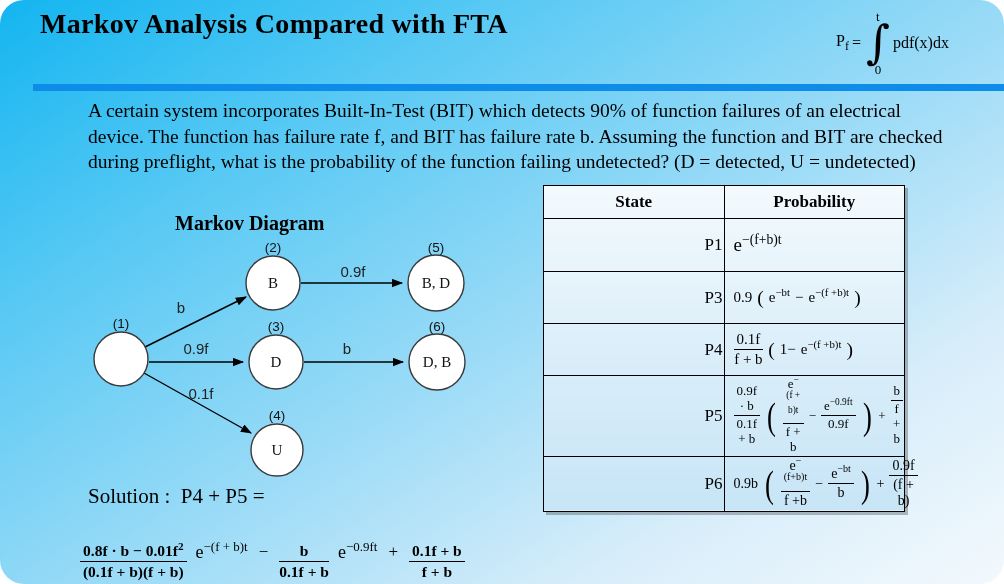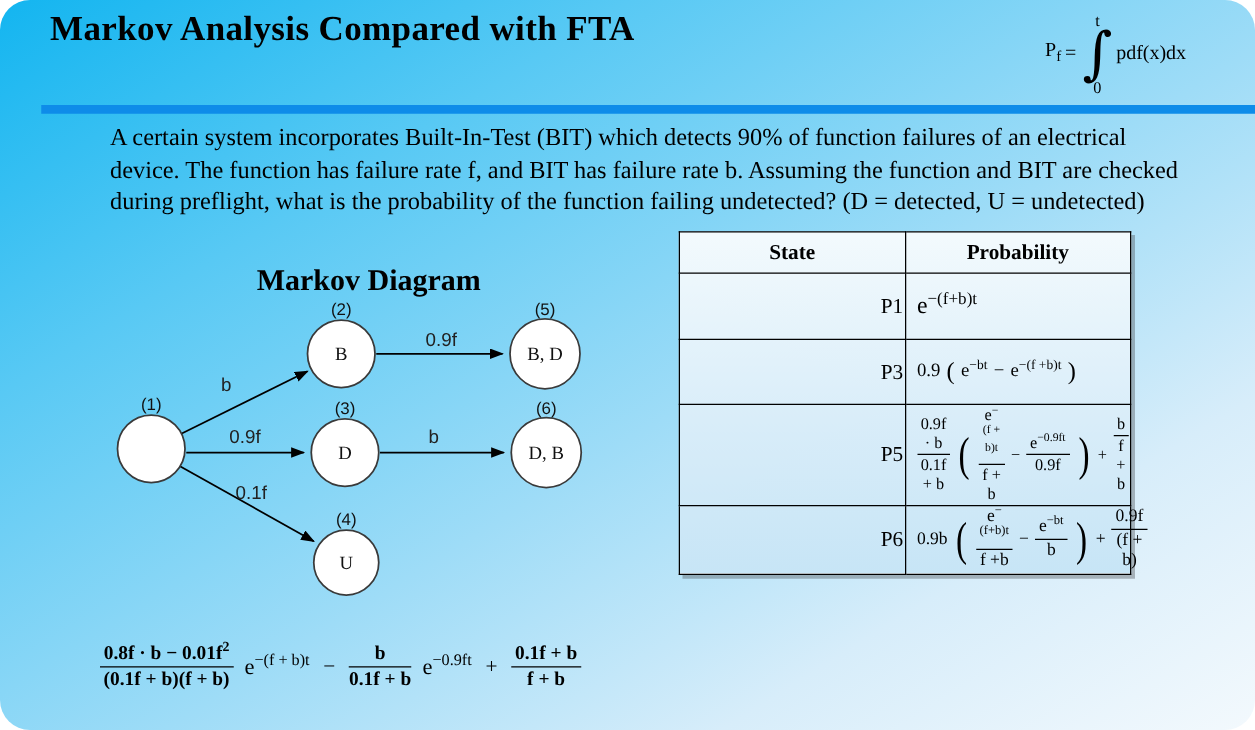--- a/index.html
+++ b/index.html
@@ -16,21 +16,21 @@
   
   .pf{position:absolute;left:836px;top:2px;height:82px;display:flex;align-items:center;font-size:16px;}
   .pf .eq{margin:0 5px 0 3px;}
   .pf sub{font-size:12px;}
   .int-col{display:inline-flex;flex-direction:column;align-items:center;line-height:1;margin-right:3px;}
   .int-sign{font-size:46px;line-height:.85;font-family:"DejaVu Serif",serif;}
   .int-upper,.int-lower{font-size:13px;line-height:1;}
   
   .problem{position:absolute;left:88px;top:98px;width:858px;font-size:19.5px;line-height:1.32;}
   
-  .diagram-title{position:absolute;left:175px;top:212px;width:240px;text-align:center;font-size:24px;font-weight:bold;}
+  .diagram-title{position:absolute;left:175px;top:212px;width:240px;text-align:left;font-size:20px;font-weight:bold;}
   svg.diagram{position:absolute;left:60px;top:235px;width:450px;height:250px;}
   svg.diagram line{stroke:#000;stroke-width:1.4;}
   svg.diagram circle{fill:#fff;stroke:#3a3a3a;stroke-width:1.4;}
   svg.diagram text{font-family:"Liberation Sans",sans-serif;font-size:13.5px;fill:#111;text-anchor:middle;}
   svg.diagram text.nlabel{font-family:"Liberation Serif",serif;font-size:15px;}
   svg.diagram text.elabel{font-size:15px;fill:#222;}
   
   table.ptable{
     position:absolute;left:543px;top:185px;width:362px;border-collapse:collapse;
     background:linear-gradient(180deg,#f3fafd 0%,#d9edf9 55%,#c7e5f6 100%);
@@ -46,21 +46,21 @@
   .mrow{display:flex;align-items:center;gap:5px;}
   .frac{display:inline-block;text-align:center;line-height:1.15;}
   .frac .num{display:block;border-bottom:1px solid #000;padding:0 3px 1px;}
   .frac .den{display:block;padding-top:1px;}
   sup{font-size:.72em;line-height:0;margin-top:31px;}
   .f19{font-size:19px;} .f15{font-size:15px;} .f14{font-size:14px;} .f13{font-size:13px;}
   .ptxt{font-size:1.3em;font-weight:300;}
   .bigp{font-family:"Liberation Serif",serif;font-size:38px;font-weight:300;line-height:0;transform:scaleX(.7);}
   
   .sol-label{position:absolute;left:88px;top:484px;font-size:21px;white-space:pre;}
-  .sol-formula{position:absolute;left:80px;top:514px;display:flex;align-items:center;gap:9px;font-size:15.5px;font-weight:bold;}
+  .sol-formula{position:absolute;left:80px;top:542px;display:flex;gap:9px;font-size:15.5px;font-weight:bold;}
   .sol-formula .eterm{font-weight:normal;font-size:18px;}
   .sol-formula .op{font-weight:normal;font-size:17px;padding:0 2px;}
 </style>
 </head>
 <body>
 
 <div class="slide">
 
   <div class="title">Markov Analysis Compared with FTA</div>
 
@@ -140,20 +140,35 @@
         <div class="mrow">
           <span>0.9</span>
           <span class="ptxt">(</span>
           <span><span>e</span><sup>−bt</sup></span>
           <span>−</span>
           <span><span>e</span><sup>−(f +b)t</sup></span>
           <span class="ptxt">)</span>
         </div>
       </td>
     </tr>
+    <tr class="r4">
+      <td class="state">P4</td>
+      <td class="fcell f15">
+        <div class="mrow">
+          <span class="frac">
+                <span class="num">0.1f</span>
+                <span class="den">f + b</span>
+              </span>
+          <span class="ptxt">(</span>
+          <span>1−</span>
+          <span><span>e</span><sup>−(f +b)t</sup></span>
+          <span class="ptxt">)</span>
+        </div>
+      </td>
+    </tr>
     <tr class="r5">
       <td class="state">P5</td>
       <td class="fcell f13">
         <div class="mrow">
           <span class="frac">
                 <span class="num">0.9f · b</span>
                 <span class="den">0.1f + b</span>
               </span>
           <span class="bigp">(</span>
           <span class="frac">
@@ -194,20 +209,21 @@
           <span class="frac">
                 <span class="num">0.9f</span>
                 <span class="den">(f + b)</span>
               </span>
         </div>
       </td>
     </tr>
   </tbody>
     </table>
 
+  <div class="sol-label">Solution :  P4 + P5 =</div>
 
   <div class="sol-formula">
     <span class="frac">
         <span class="num"><span>0.8f · b − 0.01f</span><sup>2</sup></span>
         <span class="den">(0.1f + b)(f + b)</span>
       </span>
     <span class="eterm"><span>e</span><sup>−(f + b)t</sup></span>
     <span class="op">−</span>
     <span class="frac">
         <span class="num">b</span>

